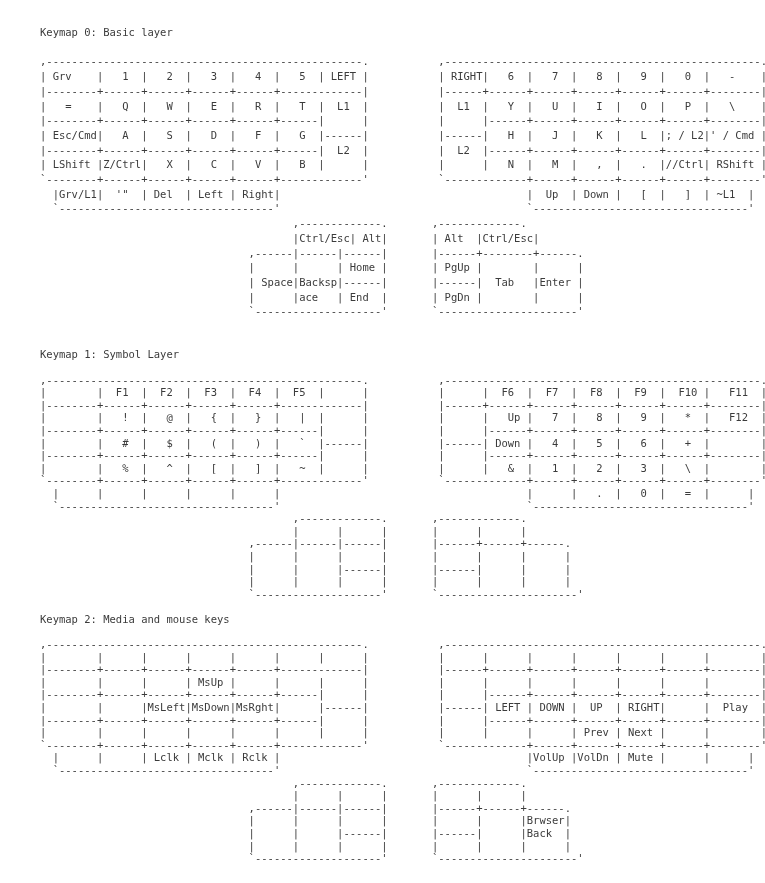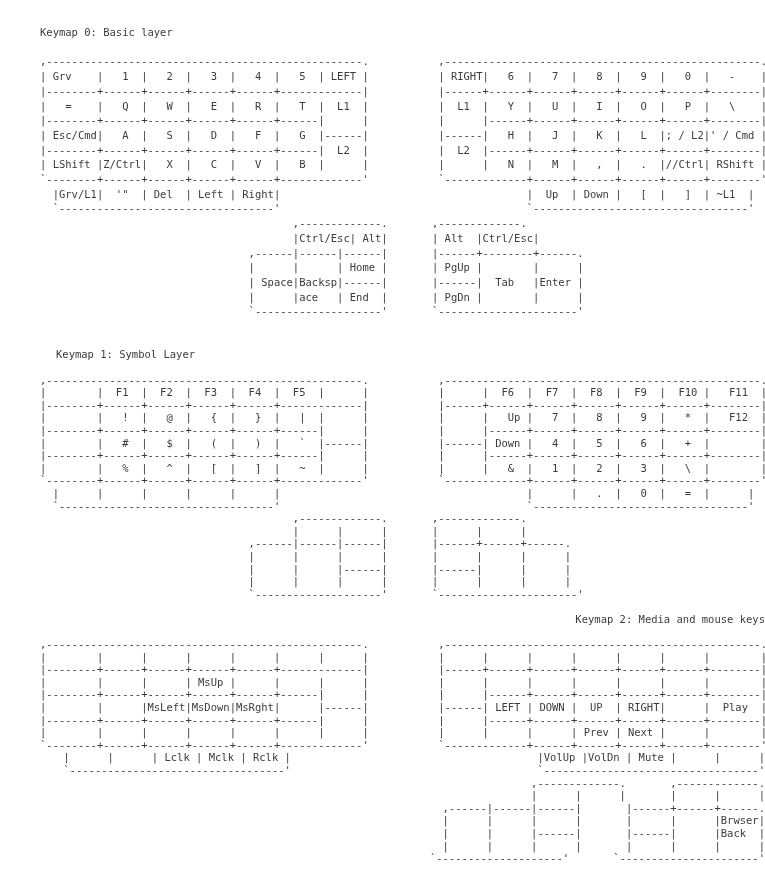--- a/index.html
+++ b/index.html
@@ -19,21 +19,21 @@
     color: #3b3b3b;
     white-space: pre;
     letter-spacing: 0;
     padding-left: 16px;
   }
   .keymap-0 pre { line-height: 14.7px; }
   .keymap-1 pre, .keymap-2 pre { line-height: 12.6px; }
   .keymap-0 .art { margin-top: 14.7px; }
   .keymap-1 .art, .keymap-2 .art { margin-top: 12.6px; }
   .keymap-1 { margin-top: 29.4px; }
-  .keymap-2 { margin-top: 12.6px; text-align: right; }
+  .keymap-2 { margin-top: 12.6px; }
 </style>
 </head>
 <body style="background: rgb(255, 255, 255);">
 
 <div>
 
   <section class="keymap keymap-0">
     <pre class="title" style="color: rgb(59, 59, 59);">Keymap 0: Basic layer</pre>
     <pre class="art" style="color: rgb(59, 59, 59);">,--------------------------------------------------.           ,--------------------------------------------------.
 | Grv    |   1  |   2  |   3  |   4  |   5  | LEFT |           | RIGHT|   6  |   7  |   8  |   9  |   0  |   -    |
@@ -49,21 +49,21 @@
                                         ,-------------.       ,-------------.
                                         |Ctrl/Esc| Alt|       | Alt  |Ctrl/Esc|
                                  ,------|------|------|       |------+--------+------.
                                  |      |      | Home |       | PgUp |        |      |
                                  | Space|Backsp|------|       |------|  Tab   |Enter |
                                  |      |ace   | End  |       | PgDn |        |      |
                                  `--------------------'       `----------------------'</pre>
   </section>
 
   <section class="keymap keymap-1">
-    <pre class="title" style="color: rgb(59, 59, 59); margin-left: 16px;">Keymap 1: Symbol Layer</pre>
+    <pre class="title" style="color: rgb(59, 59, 59);">Keymap 1: Symbol Layer</pre>
     <pre class="art" style="color: rgb(59, 59, 59);">,--------------------------------------------------.           ,--------------------------------------------------.
 |        |  F1  |  F2  |  F3  |  F4  |  F5  |      |           |      |  F6  |  F7  |  F8  |  F9  |  F10 |   F11  |
 |--------+------+------+------+------+-------------|           |------+------+------+------+------+------+--------|
 |        |   !  |   @  |   {  |   }  |   |  |      |           |      |   Up |   7  |   8  |   9  |   *  |   F12  |
 |--------+------+------+------+------+------|      |           |      |------+------+------+------+------+--------|
 |        |   #  |   $  |   (  |   )  |   `  |------|           |------| Down |   4  |   5  |   6  |   +  |        |
 |--------+------+------+------+------+------|      |           |      |------+------+------+------+------+--------|
 |        |   %  |   ^  |   [  |   ]  |   ~  |      |           |      |   &amp;  |   1  |   2  |   3  |   \  |        |
 `--------+------+------+------+------+-------------'           `-------------+------+------+------+------+--------'
   |      |      |      |      |      |                                       |      |   .  |   0  |   =  |      |

